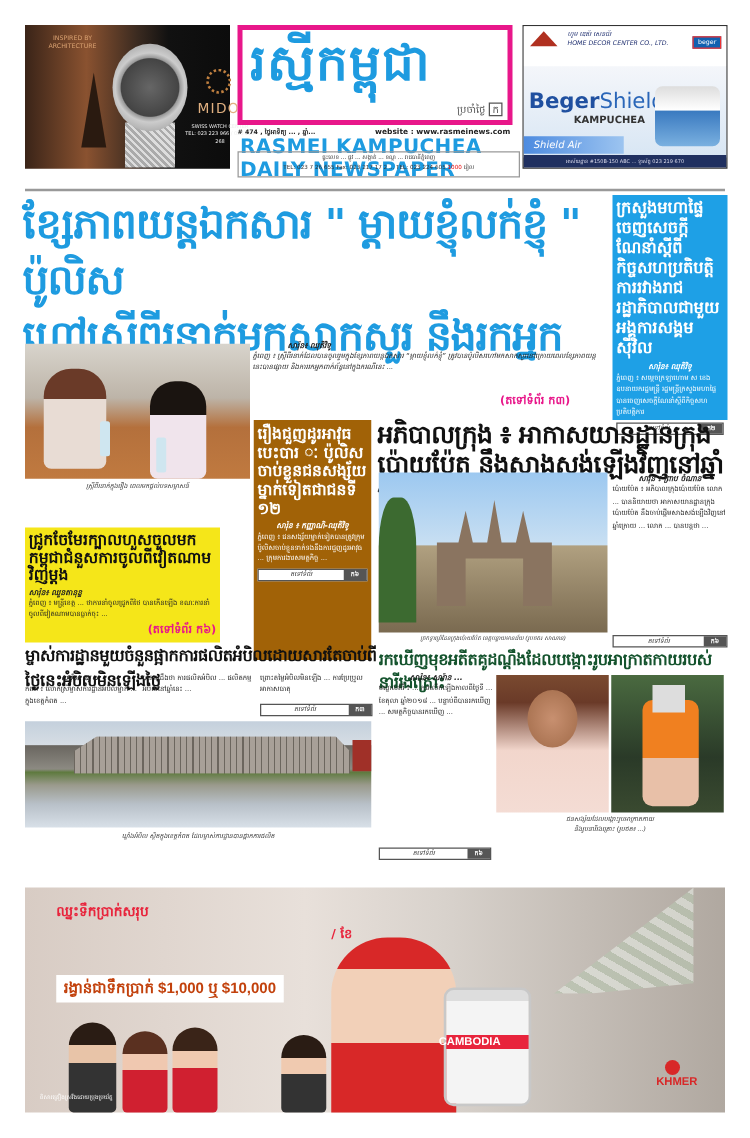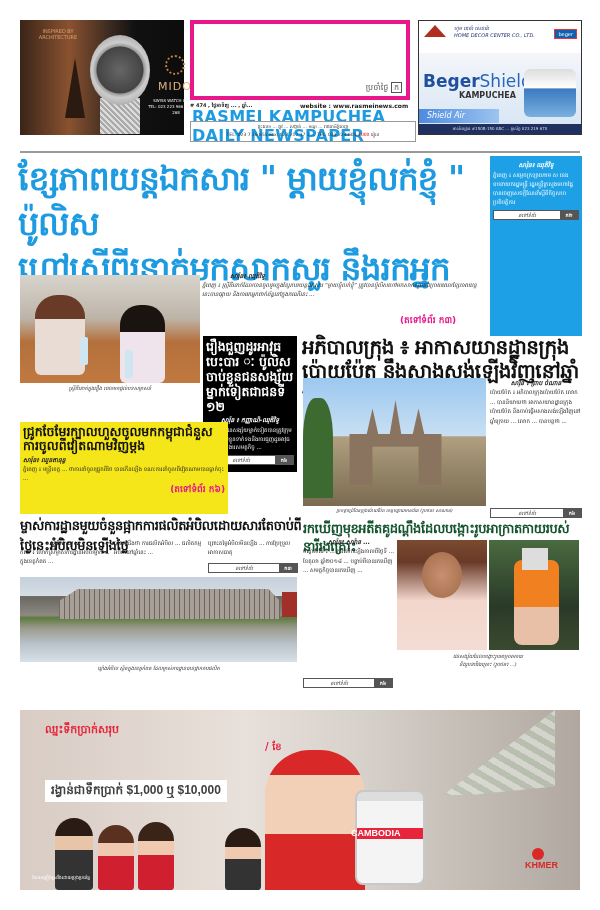--- a/index.html
+++ b/index.html
@@ -49,34 +49,34 @@
 .photo1{left:20px;top:275px;width:180px;height:108px;background:linear-gradient(180deg,#d8d4cc 0%,#bdb4a8 40%,#b4703c 62%,#c07a40 100%)}
 .woman1{left:15px;top:20px;width:50px;height:80px;border-radius:22px 22px 6px 6px;background:linear-gradient(180deg,#6a3a28 0 30%,#e8dcd4 30% 100%)}
 .woman2{left:100px;top:30px;width:45px;height:78px;border-radius:20px 20px 6px 6px;background:linear-gradient(180deg,#1a1410 0 35%,#f0e4ec 35% 100%)}
 .bottle{width:8px;height:28px;background:#cfe6f0;border-radius:2px}
 .cap1{left:20px;top:385px;width:180px;font-size:5px;text-align:center;font-style:italic;color:#333}
 
 .mid-by{left:230px;top:272px;font-size:6px;font-style:italic;font-weight:bold}
 .mid-body{left:202px;top:281px;width:282px;font-size:5.5px;line-height:9px;font-style:italic}
 .cont1{left:400px;top:314px;color:#e8178a;font-size:9px;font-weight:bold}
 
-.graybox{left:203px;top:336px;width:94px;height:136px;background:#000000;color:#fff;padding:3px}
+.graybox{left:203px;top:336px;width:94px;height:192px;background:#a16207;color:#fff;padding:3px}
 .graybox .t{font-size:12.5px;font-weight:bold;line-height:15px}
 .graybox .by{font-size:6px;font-weight:bold;font-style:italic;text-align:center;margin-top:2px}
 .graybox .b{font-size:5.5px;line-height:8.5px;margin-top:1px}
 
 .cityhl{left:302px;top:335px;width:282px;font-size:20px;font-weight:bold;line-height:24px;color:#111;letter-spacing:-.5px}
 .photo2{left:303px;top:378px;width:183px;height:128px;background:linear-gradient(180deg,#9cc8f0 0%,#c8dff2 45%,#b0a080 46%,#7a6a50 100%)}
 .gate{left:35px;top:22px;width:115px;height:85px;background:#8a7460;clip-path:polygon(10% 100%,10% 40%,25% 40%,30% 10%,35% 40%,45% 40%,50% 0%,55% 40%,65% 40%,70% 10%,75% 40%,90% 40%,90% 100%,70% 100%,70% 55%,30% 55%,30% 100%)}
 .tree{left:0;top:20px;width:30px;height:100px;background:#3c6a30;border-radius:40% 40% 0 0}
 .cap2{left:303px;top:508px;width:183px;font-size:4.5px;font-style:italic;color:#333;text-align:center}
 .city-by{left:490px;top:379px;width:92px;font-size:6px;font-weight:bold;font-style:italic;text-align:center}
 .city-body{left:490px;top:388px;width:92px;font-size:5.5px;line-height:9.5px}
 
-.yellowbox{left:20px;top:422px;width:208px;height:92px;background:#f5e619;padding:3px}
+.yellowbox{left:20px;top:422px;width:156px;height:92px;background:#f5e619;padding:3px}
 .yellowbox .t{font-size:12.5px;font-weight:bold;line-height:14px;color:#111}
 .yellowbox .by{font-size:6px;font-weight:bold;font-style:italic;margin-top:3px}
 .yellowbox .b{font-size:5.5px;line-height:8.5px}
 .yellowbox .c{color:#e8178a;font-size:9px;font-weight:bold;text-align:right;margin-top:1px}
 
 .salthl{left:20px;top:516px;width:282px;font-size:13px;font-weight:bold;line-height:20px;color:#111;letter-spacing:-.4px}
 .salt-col{font-size:5.5px;line-height:9px}
 .photo3{left:20px;top:577px;width:277px;height:85px;background:linear-gradient(180deg,#c4d0dc 0%,#d6dde4 22%,#6a6660 23%,#8c8a82 45%,#5e7a3e 48%,#9a9a8c 60%,#b8c0c8 78%,#d8e0e8 100%)}
 .barn{left:30px;top:12px;width:230px;height:30px;background:repeating-linear-gradient(90deg,#a8a098 0 4px,#6c665e 4px 5px);clip-path:polygon(4% 40%,12% 0,95% 0,100% 40%,100% 100%,4% 100%)}
 .redhouse{left:262px;top:15px;width:15px;height:25px;background:#a03028}
@@ -89,21 +89,21 @@
 .head4{left:25px;top:12px;width:40px;height:46px;border-radius:50%;background:radial-gradient(#c89070,#a06a48)}
 .photo5{left:489px;top:540px;width:90px;height:110px;background:linear-gradient(180deg,#4a6a40,#2a3a28 60%,#3a4a30)}
 .body5{left:25px;top:20px;width:45px;height:85px;background:linear-gradient(180deg,#f08020 0 55%,#e8c0a8 55%);border-radius:8px}
 .blur5{left:33px;top:8px;width:26px;height:22px;background:#ddd}
 .cap4{left:397px;top:652px;width:182px;font-size:5px;font-style:italic;text-align:center;color:#333;line-height:8px}
 
 .ad-beer{left:20px;top:710px;width:560px;height:180px;background:linear-gradient(90deg,#d8ccc4 0%,#e8e0da 40%,#d8d2cc 60%,#b0a8a0 100%)}
 .ad-beer .l1{left:25px;top:12px;color:#e8243c;font-size:11px;font-weight:bold}
 .ad-beer .big{left:25px;top:22px;color:#e8243c;font-size:40px;font-weight:bold;font-family:"Liberation Sans",sans-serif;text-shadow:2px 2px 0 #fff}
 .ad-beer .per{left:245px;top:30px;color:#e8243c;font-size:10px;font-weight:bold}
-.ad-beer .strip{left:25px;top:70px;background:#fff;color:#404040;font-size:12px;font-weight:bold;padding:2px 6px;font-family:"Liberation Sans",sans-serif}
+.ad-beer .strip{left:25px;top:70px;background:#fff;color:#c2410c;font-size:12px;font-weight:bold;padding:2px 6px;font-family:"Liberation Sans",sans-serif}
 .person{border-radius:20px 20px 4px 4px}
 .ad-beer .man{left:245px;top:40px;width:100px;height:140px;border-radius:45px 45px 0 0;background:linear-gradient(180deg,#d82828 0 18%,#f2d0b8 18% 60%,#d82828 60%)}
 .ad-beer .can{left:335px;top:80px;width:70px;height:95px;border-radius:8px;background:linear-gradient(180deg,#ddd 0 10%,#f4f4f4 10% 40%,#e8243c 40% 52%,#f4f4f4 52%);border:2px solid #c8c8c8}
 .ad-beer .canlbl{left:331px;top:118px;color:#fff;font-size:9px;font-weight:bold;font-family:"Liberation Sans",sans-serif}
 .ad-beer .money{left:395px;top:0;width:140px;height:85px;background:repeating-linear-gradient(30deg,#b8c4b0 0 6px,#e0e4dc 6px 12px);opacity:.7;clip-path:polygon(20% 100%,100% 0,100% 90%,40% 100%)}
 .ad-beer .khmer{left:505px;top:150px;color:#d82828;font-size:9px;font-weight:bold;font-family:"Liberation Sans",sans-serif}
 .ad-beer .khicon{left:512px;top:138px;width:12px;height:12px;border-radius:50%;background:#d82828}
 .ad-beer .note{left:12px;top:165px;color:#fff;font-size:4.5px}
 </style>
 </head>
@@ -116,20 +116,21 @@
   <div class="abs watch"></div>
   <div class="abs sun"></div>
   <div class="abs brand">MIDO</div>
   <div class="abs txt">
     <div>SWISS WATCH CENTER</div>
     <div>TEL: 023 223 966 / 023 225 268</div>
   </div>
 </div>
 
 <div class="abs masthead">
+  <div class="abs logo kh">រស្មីកម្ពុជា</div>
   <div class="abs sub">
     <span>ប្រចាំថ្ងៃ</span>
     <span style="border:1px solid #555;padding:0 2px">ក</span>
   </div>
 </div>
 <div class="abs issue"># 474 , ថ្ងៃអាទិត្យ ... , ឆ្នាំ...</div>
 <div class="abs website">website : www.rasmeinews.com</div>
 <div class="abs enname">RASMEI KAMPUCHEA DAILY NEWSPAPER</div>
 <div class="abs addr">
   <div>ផ្ទះលេខ ... ផ្លូវ ... សង្កាត់ ... ខណ្ឌ ... រាជធានីភ្នំពេញ</div>
@@ -153,20 +154,21 @@
 </div>
 
 <div class="abs rule"></div>
 
 <div class="abs headline kh">
   <div>ខ្សែភាពយន្តឯកសារ " ម្តាយខ្ញុំលក់ខ្ញុំ " ប៉ូលិស</div>
   <div>ហៅស្រ្តីពីរនាក់មកសាកសួរ នឹងរកអ្នកពាក់ព័ន្ធ</div>
 </div>
 
 <div class="abs bluebox">
+  <div class="t">ក្រសួងមហាផ្ទៃចេញសេចក្តីណែនាំស្តីពីកិច្ចសហប្រតិបត្តិការរវាងរាជរដ្ឋាភិបាលជាមួយអង្គការសង្គមស៊ីវិល</div>
   <div class="by">សារ៉ុន៖ ឈុតិវិទូ</div>
   <div class="b">ភ្នំពេញ ៖ សម្តេចក្រឡាហោម ស ខេង ឧបនាយករដ្ឋមន្ត្រី រដ្ឋមន្ត្រីក្រសួងមហាផ្ទៃ បានចេញសេចក្តីណែនាំស្តីពីកិច្ចសហប្រតិបត្តិការ</div>
   <div class="pagebar" style="margin-top:3px">
     <span class="l">តទៅទំព័រ</span>
     <span class="r">ក២</span>
   </div>
 </div>
 
 <div class="abs photo1">
   <div class="abs woman1"></div>

